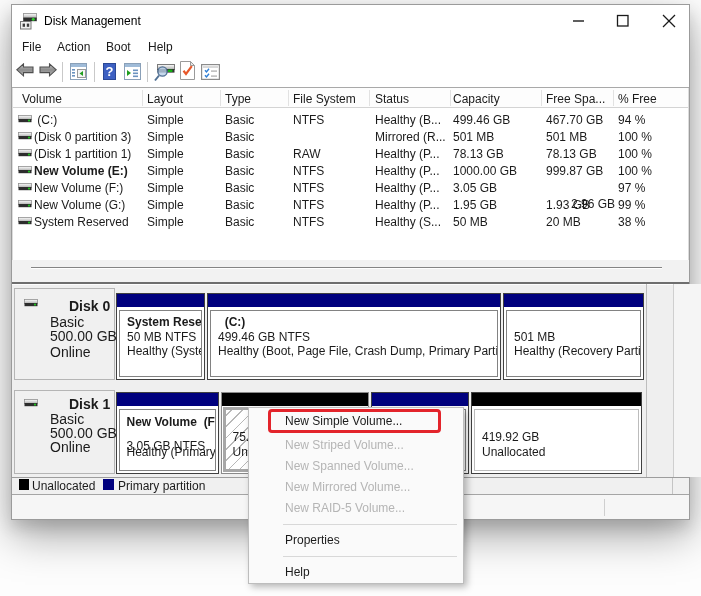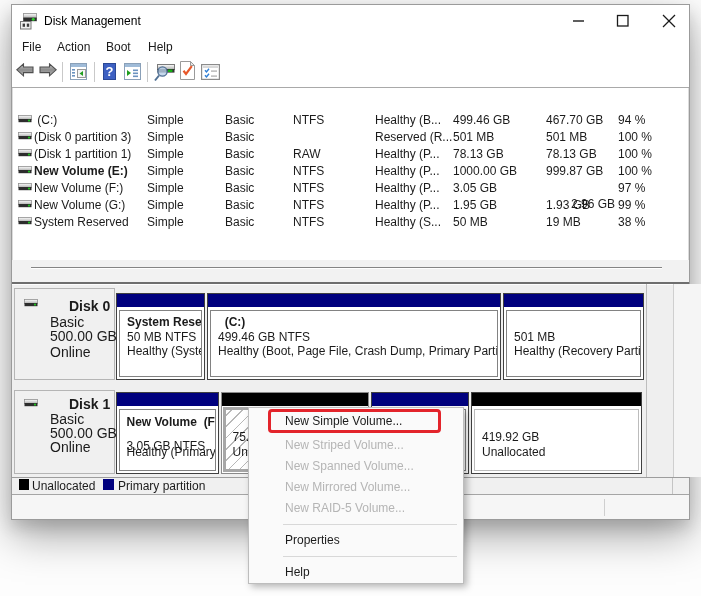--- a/index.html
+++ b/index.html
@@ -123,20 +123,37 @@
     <svg class="abs" style="left:189px;top:6px" width="19" height="16" viewBox="0 0 19 16">
       <rect x="0.5" y="0.5" width="18" height="15" fill="#fff" stroke="#8b8b8b" stroke-width="1.4"></rect>
       <rect x="2" y="2" width="15" height="2" fill="#d9d9d9"></rect>
       <path d="M4 6.2 L5.5 8 L8 4.8" fill="none" stroke="#2f7fd6" stroke-width="1.4"></path>
       <path d="M4 11.2 L5.5 13 L8 9.8" fill="none" stroke="#2f7fd6" stroke-width="1.4"></path>
       <rect x="10" y="6.4" width="6" height="1.4" fill="#b5b5b5"></rect>
       <rect x="10" y="11.4" width="6" height="1.4" fill="#b5b5b5"></rect>
     </svg>
   </div>
   <div id="listpane">
+    <div id="header">
+      <div class="hlabel" style="left:9px;">Volume</div>
+      <div class="hsep" style="left:129px;"></div>
+      <div class="hlabel" style="left:134px;">Layout</div>
+      <div class="hsep" style="left:207px;"></div>
+      <div class="hlabel" style="left:212px;">Type</div>
+      <div class="hsep" style="left:275px;"></div>
+      <div class="hlabel" style="left:280px;">File System</div>
+      <div class="hsep" style="left:356px;"></div>
+      <div class="hlabel" style="left:362px;">Status</div>
+      <div class="hsep" style="left:437px;"></div>
+      <div class="hlabel" style="left:440px;">Capacity</div>
+      <div class="hsep" style="left:528px;"></div>
+      <div class="hlabel" style="left:533px;">Free Spa...</div>
+      <div class="hsep" style="left:600px;"></div>
+      <div class="hlabel" style="left:605px;">% Free</div>
+    </div>
 <div class="row" style="top:22.5px;">
           <svg class="abs" style="left:4.5px;top:4px" width="14" height="8" viewBox="0 0 14 8">
             <rect x="0.5" y="0.5" width="13" height="4" fill="url(#dg)" stroke="#8f8f8f" stroke-width="0.8"></rect>
             <rect x="0.5" y="4" width="13" height="3.2" fill="#2d2d2d"></rect>
             <circle cx="11" cy="5.6" r="1.1" fill="#22c022"></circle>
           </svg>
           <div class="cell" style="left:21px;">&nbsp;(C:)</div>
           <div class="cell" style="left:134px;">Simple</div>
           <div class="cell" style="left:212px;">Basic</div>
           <div class="cell" style="left:280px;">NTFS</div>
@@ -147,21 +164,21 @@
         </div>
 <div class="row" style="top:39.5px;">
           <svg class="abs" style="left:4.5px;top:4px" width="14" height="8" viewBox="0 0 14 8">
             <rect x="0.5" y="0.5" width="13" height="4" fill="url(#dg)" stroke="#8f8f8f" stroke-width="0.8"></rect>
             <rect x="0.5" y="4" width="13" height="3.2" fill="#2d2d2d"></rect>
             <circle cx="11" cy="5.6" r="1.1" fill="#22c022"></circle>
           </svg>
           <div class="cell" style="left:21px;">(Disk 0 partition 3)</div>
           <div class="cell" style="left:134px;">Simple</div>
           <div class="cell" style="left:212px;">Basic</div>
-          <div class="cell" style="left:362px;">Reserved (R...</div>
+          <div class="cell" style="left:362px;">Mirrored (R...</div>
           <div class="cell" style="left:440px;">501 MB</div>
           <div class="cell" style="left:533px;">501 MB</div>
           <div class="cell" style="left:605px;">100 %</div>
         </div>
 <div class="row" style="top:56.5px;">
           <svg class="abs" style="left:4.5px;top:4px" width="14" height="8" viewBox="0 0 14 8">
             <rect x="0.5" y="0.5" width="13" height="4" fill="url(#dg)" stroke="#8f8f8f" stroke-width="0.8"></rect>
             <rect x="0.5" y="4" width="13" height="3.2" fill="#2d2d2d"></rect>
             <circle cx="11" cy="5.6" r="1.1" fill="#22c022"></circle>
           </svg>
@@ -224,21 +241,21 @@
             <rect x="0.5" y="0.5" width="13" height="4" fill="url(#dg)" stroke="#8f8f8f" stroke-width="0.8"></rect>
             <rect x="0.5" y="4" width="13" height="3.2" fill="#2d2d2d"></rect>
             <circle cx="11" cy="5.6" r="1.1" fill="#22c022"></circle>
           </svg>
           <div class="cell" style="left:21px;">System Reserved</div>
           <div class="cell" style="left:134px;">Simple</div>
           <div class="cell" style="left:212px;">Basic</div>
           <div class="cell" style="left:280px;">NTFS</div>
           <div class="cell" style="left:362px;">Healthy (S...</div>
           <div class="cell" style="left:440px;">50 MB</div>
-          <div class="cell" style="left:533px;">19 MB</div>
+          <div class="cell" style="left:533px;">20 MB</div>
           <div class="cell" style="left:605px;">38 %</div>
         </div>
   </div>
   <div id="split">
         <div id="groove"></div>
       </div>
   <div id="botpane">
     <div class="abs" style="left:0;top:0;width:675px;height:1px;background:#fdfdfd;"></div>
     <div class="abs" style="left:662px;top:0px;width:27px;height:193px;background:#f5f5f5;"></div>
         <div class="abs" style="left:634px;top:0px;width:1px;height:193px;background:#bdbdbd;"></div>

